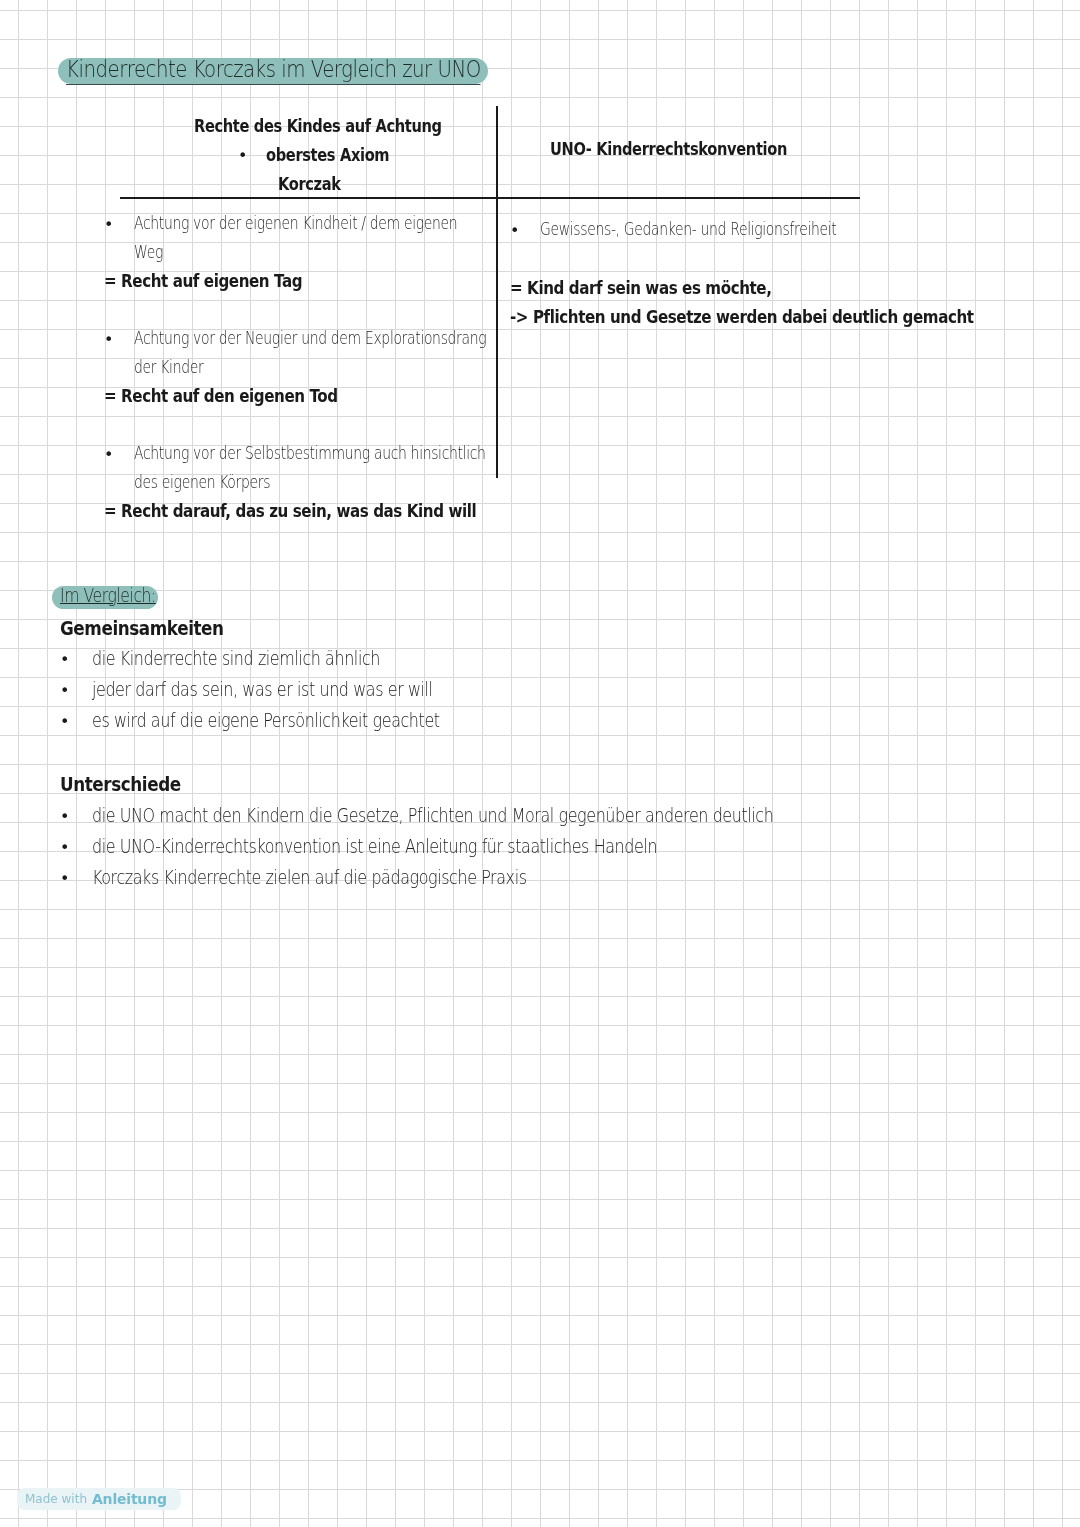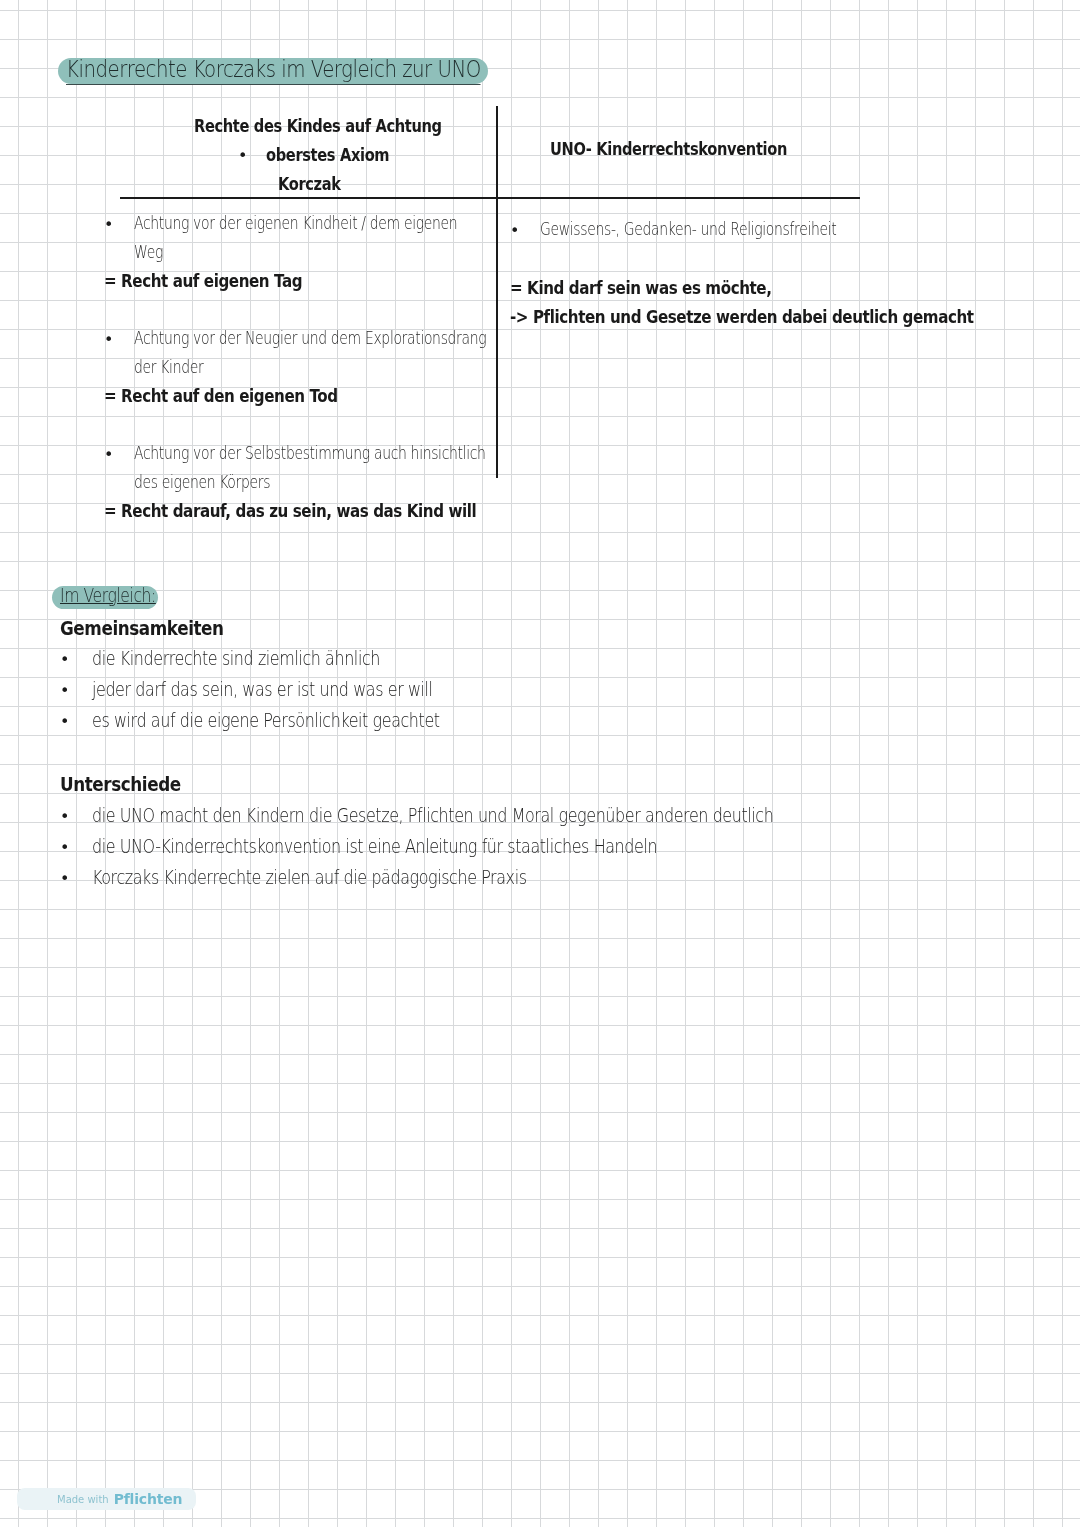--- a/index.html
+++ b/index.html
@@ -32,21 +32,21 @@
   .vline { left: 496px; top: 106px; width: 2px; height: 372px; background: #1a1a1a; }
   .hline { left: 120px; top: 197px; width: 740px; height: 2px; background: #1a1a1a; }
   .sub-hl { left: 52px; top: 586px; width: 106px; height: 23px; background: #8fbfba; border-radius: 12px; }
   .sub-title { left: 60px; top: 584px; font-size: 19px; font-weight: 300; letter-spacing: -0.5px; transform: scaleX(0.82); transform-origin: left center; text-decoration: underline; color: #1e2b2b; }
   .section-h { font-size: 20px; font-weight: bold; letter-spacing: -0.5px; transform: scaleX(0.84); transform-origin: left center; }
   .list-txt { font-size: 19px; font-weight: 300; letter-spacing: -0.5px; color: #222; transform: scaleX(0.84); transform-origin: left center; }
   .badge {
     left: 17px; top: 1488px; height: 22px; padding: 0 14px 0 8px; border-radius: 8px;
     background: #eaf3f6; display: flex; align-items: center; gap: 5px;
   }
-  .badge-small { font-size: 10px; color: #8fc3d0; margin-left: 32px; }
+  .badge-small { font-size: 12px; color: #8fc3d0; }
   .badge-brand { font-size: 14px; color: #72bcd0; font-weight: 600; letter-spacing: -0.2px; }
 </style>
 </head>
 <body>
 
 <div class="abs title-hl"></div>
 <div class="abs title">Kinderrechte Korczaks im Vergleich zur UNO</div>
 
 <div class="abs vline"></div>
 <div class="abs hline"></div>
@@ -92,14 +92,14 @@
 <div class="abs section-h" style="left:60px; top:772px;">Unterschiede</div>
 <div class="abs bullet" style="left:60px; top:807px;">•</div>
 <div class="abs list-txt" style="left:92px; top:804px;">die UNO macht den Kindern die Gesetze, Pflichten und Moral gegenüber anderen deutlich</div>
 <div class="abs bullet" style="left:60px; top:838px;">•</div>
 <div class="abs list-txt" style="left:92px; top:835px;">die UNO-Kinderrechtskonvention ist eine Anleitung für staatliches Handeln</div>
 <div class="abs bullet" style="left:60px; top:869px;">•</div>
 <div class="abs list-txt" style="left:92px; top:866px;">Korczaks Kinderrechte zielen auf die pädagogische Praxis</div>
 
 <div class="abs badge">
   <span class="badge-small">Made with</span>
-  <span class="badge-brand">Pflichten</span>
+  <span class="badge-brand">Anleitung</span>
 </div>
 
 </body></html>

